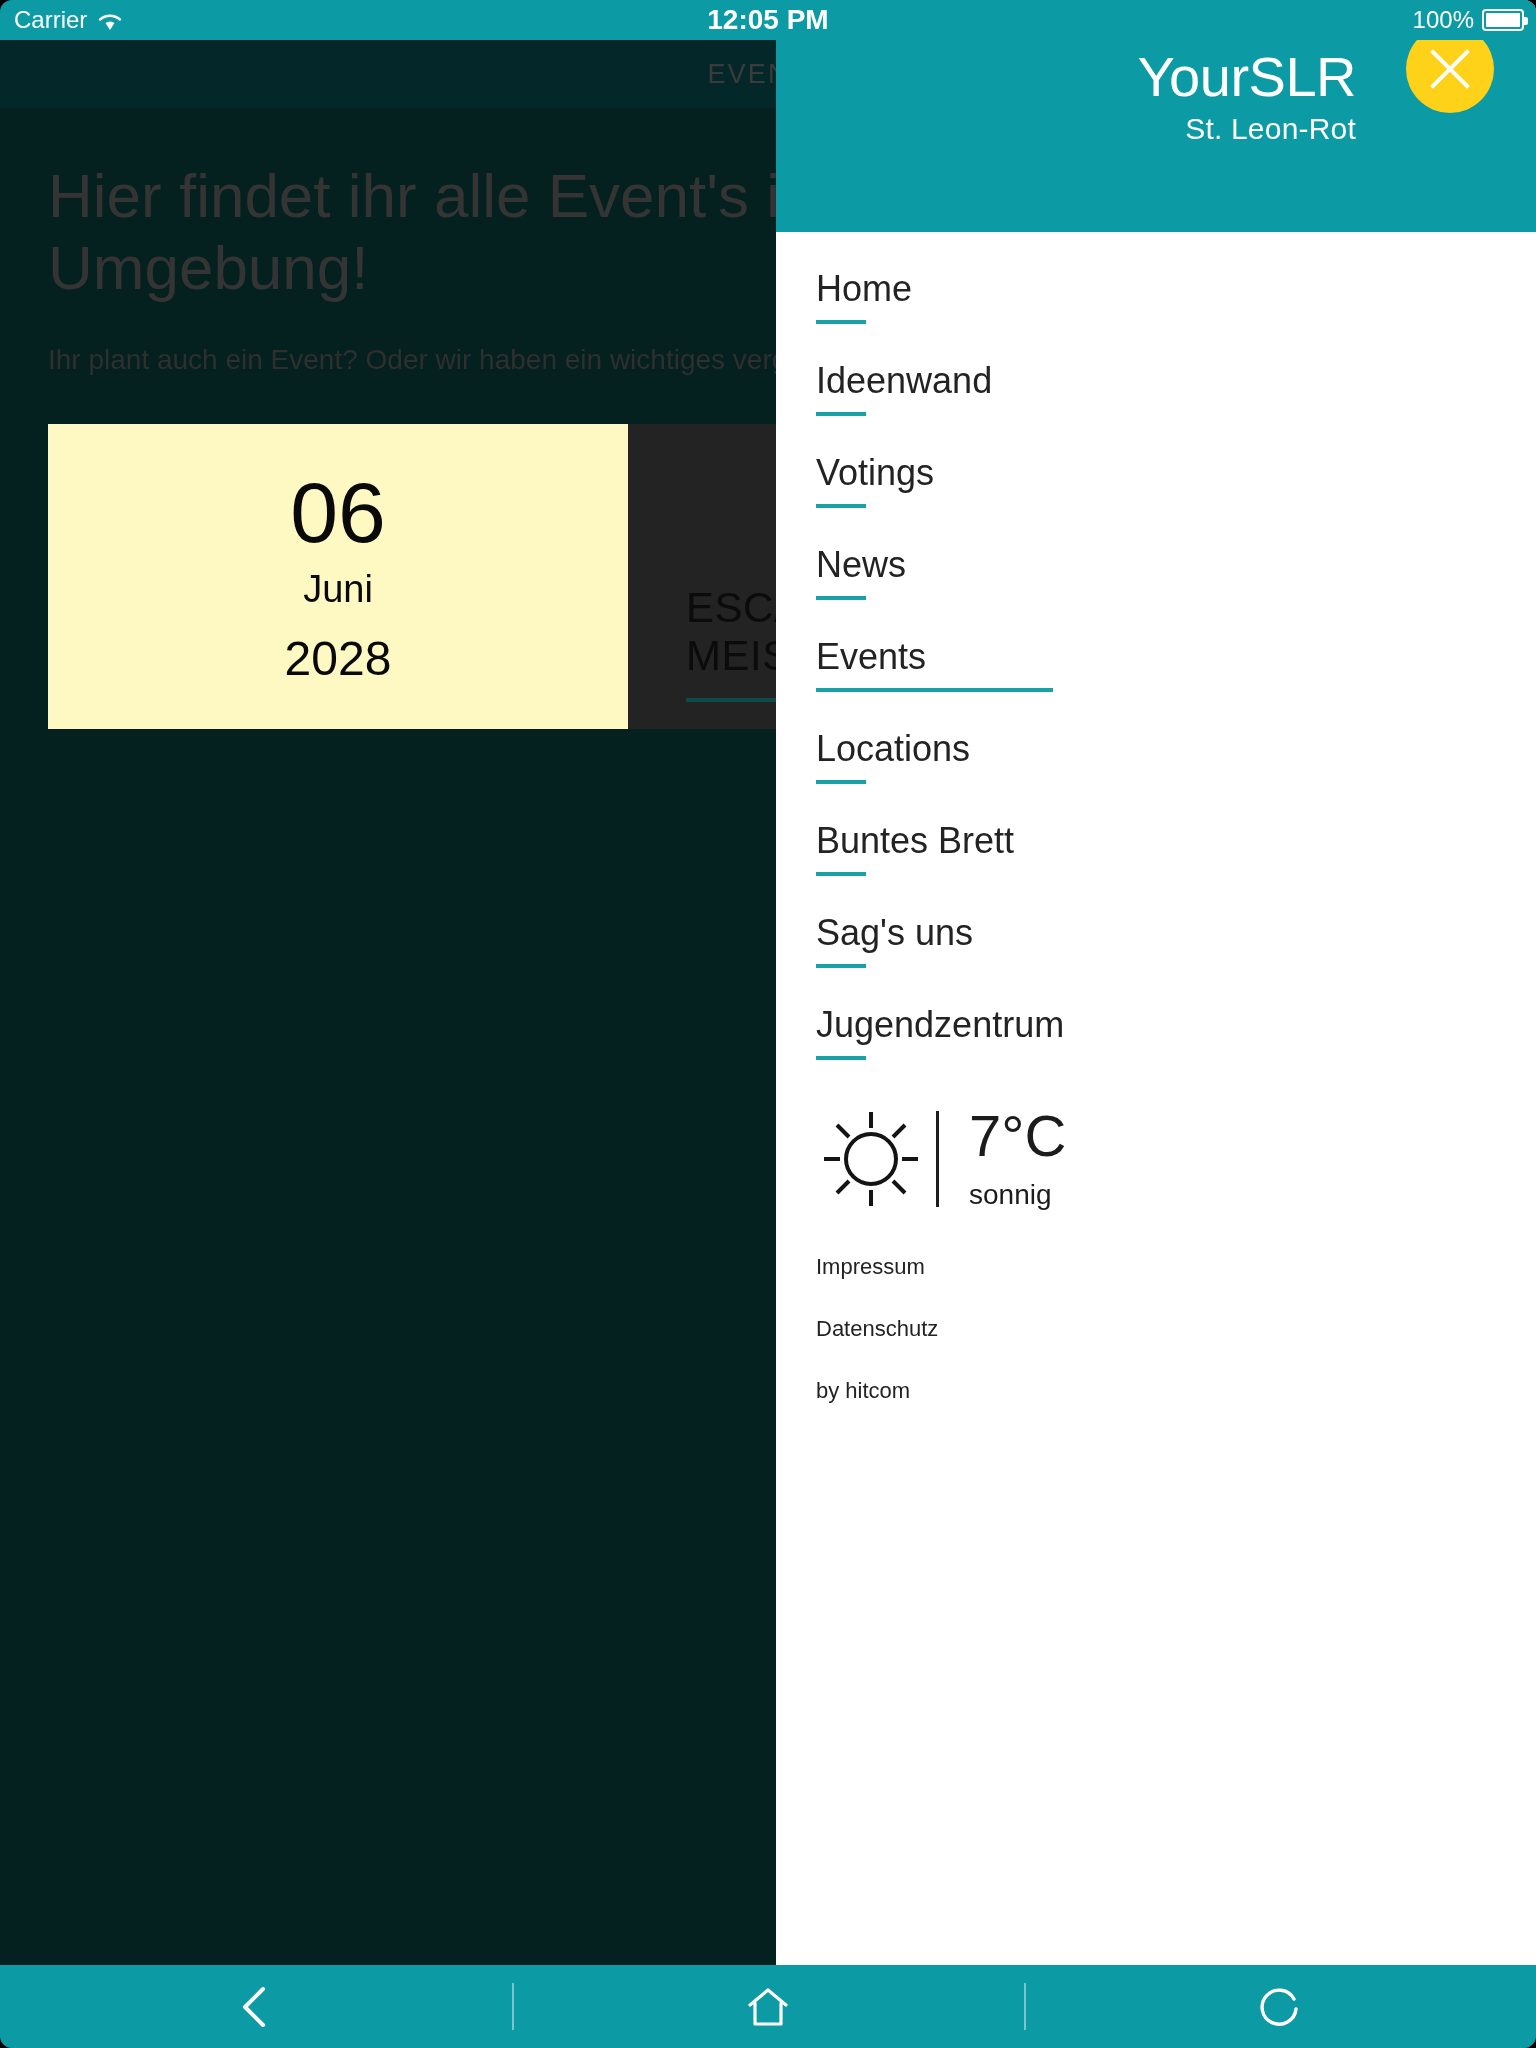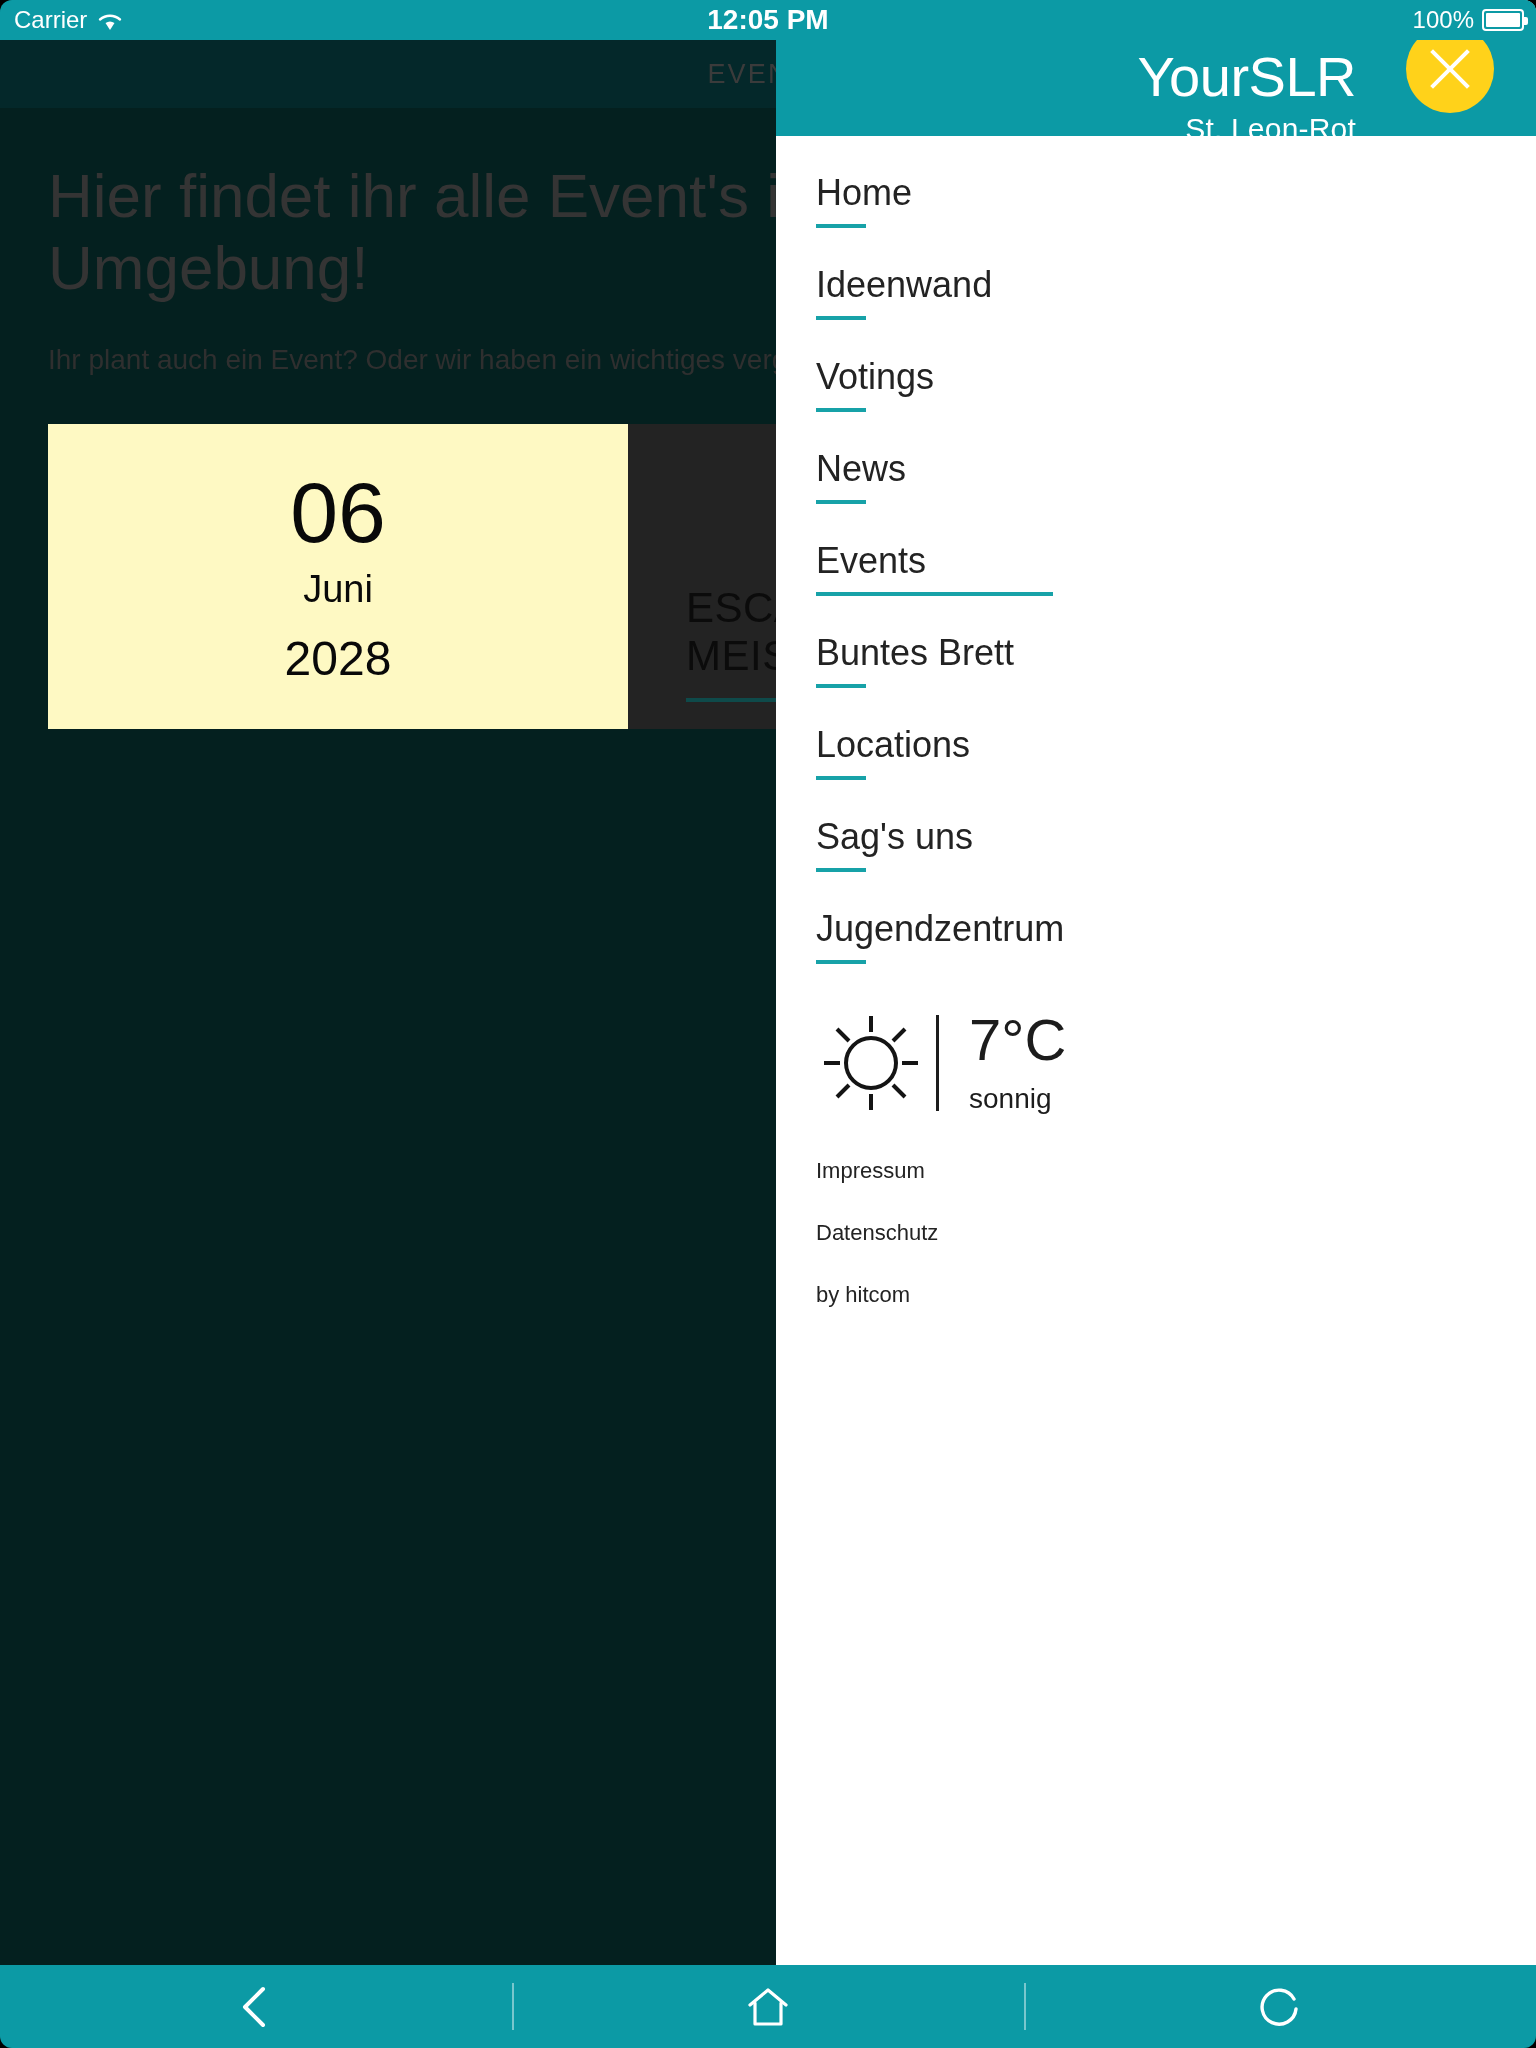--- a/index.html
+++ b/index.html
@@ -109,21 +109,21 @@
   
   .drawer {
     position: absolute; top: 0; right: 0;
     width: 760px; height: 1965px;
     background: #ffffff;
     z-index: 40;
     overflow: hidden;
   }
   .drawer-header {
     position: relative;
-    width: 100%; height: 136px;
+    width: 100%; height: 232px;
     background: #0c9aa5;
   }
   .brand {
     position: absolute; right: 180px; top: 48px;
     text-align: right; color: #ffffff;
   }
   .brand-title { font-size: 56px; line-height: 58px; letter-spacing: -0.5px; }
   .brand-sub { font-size: 30px; margin-top: 6px; letter-spacing: 0.2px; }
   .close-btn {
     position: absolute; right: 42px; top: 25px;
@@ -257,25 +257,25 @@
       </div>
       <div class="menu-item">
         <div class="menu-label">News</div>
         <div class="menu-rule"></div>
       </div>
       <div class="menu-item active">
         <div class="menu-label">Events</div>
         <div class="menu-rule"></div>
       </div>
       <div class="menu-item">
+        <div class="menu-label">Locations</div>
+        <div class="menu-rule"></div>
+      </div>
+      <div class="menu-item">
         <div class="menu-label">Buntes Brett</div>
-        <div class="menu-rule"></div>
-      </div>
-      <div class="menu-item">
-        <div class="menu-label">Locations</div>
         <div class="menu-rule"></div>
       </div>
       <div class="menu-item">
         <div class="menu-label">Sag's uns</div>
         <div class="menu-rule"></div>
       </div>
       <div class="menu-item">
         <div class="menu-label">Jugendzentrum</div>
         <div class="menu-rule"></div>
       </div>

